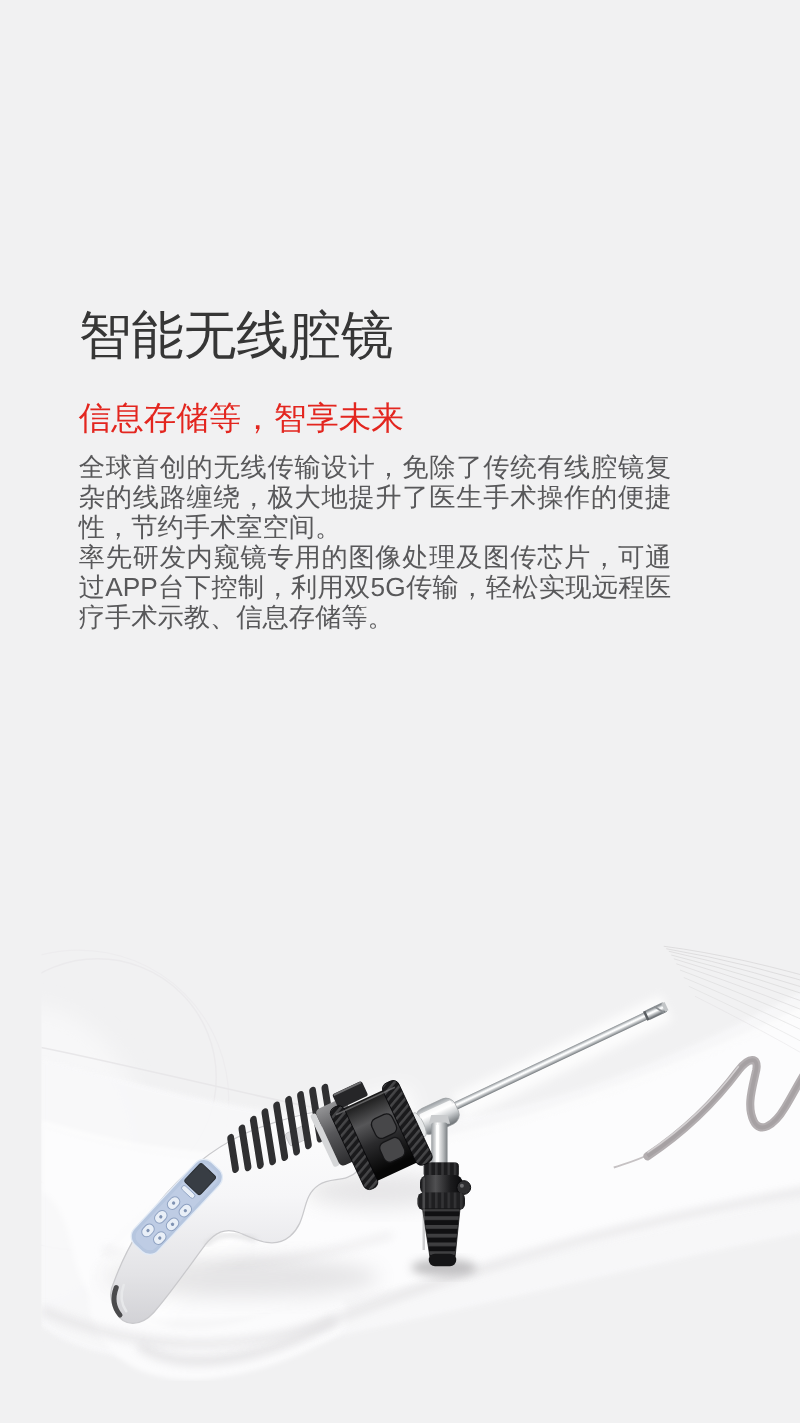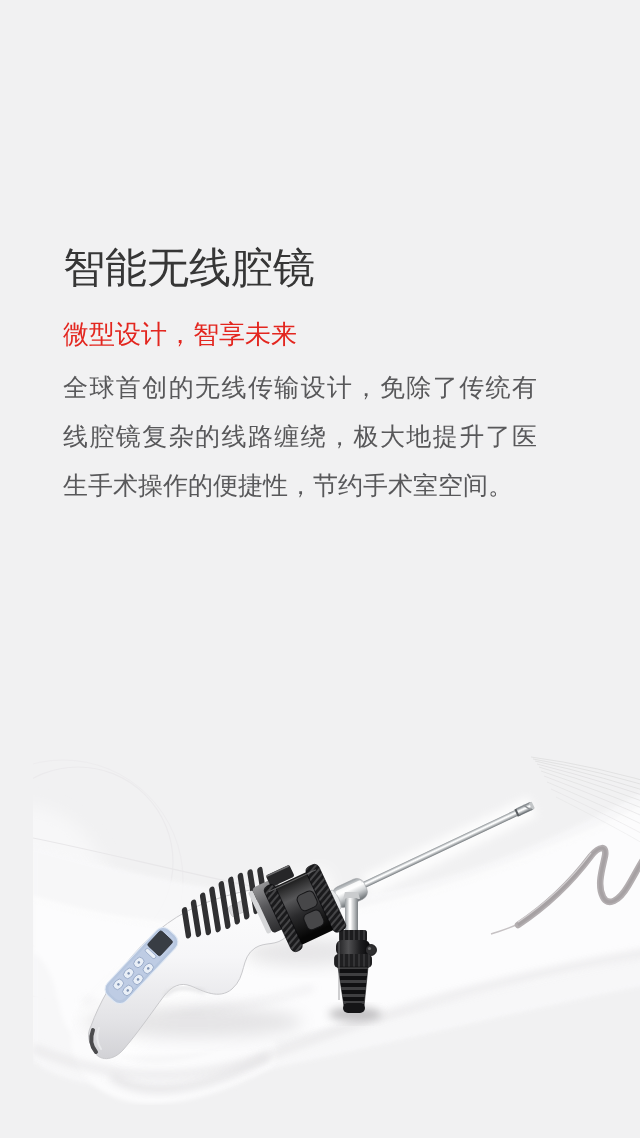--- a/index.html
+++ b/index.html
@@ -8,39 +8,40 @@
   html,body{margin:0;padding:0;}
   body{
     width:640px;height:1138px;background:var(--background);
     font-family:"Liberation Sans","DejaVu Sans",sans-serif;overflow:hidden;
   }
   .page{position:relative;width:640px;height:1138px;background:var(--background);overflow:hidden;margin-left:33px;}
   .content{position:absolute;left:30px;top:243px;width:474px;z-index:2;}
   .page-title{margin:0;font-size:42px;line-height:1.2;font-weight:500;color:var(--title-color);}
   .feature h2{margin:16px 0 12px;font-size:26px;line-height:1.2;font-weight:400;color:var(--accent);}
   .feature.first h2{margin-top:26px;}
-  .feature p{margin:0;font-size:25px;line-height:49px;color:var(--body-color);text-align:justify;}
+  .feature p{margin:0;font-size:21px;line-height:24px;color:var(--body-color);text-align:justify;}
   .hero{position:absolute;left:0;top:0;margin:0;width:640px;height:1138px;z-index:1;}
   .hero svg{display:block;}
 </style>
 </head>
 <body>
 
 <div class="page">
 
   <main class="content">
     <h1 class="page-title">智能无线腔镜</h1>
 
     <section class="feature first">
-      <h2>微型设计，智享未来</h2>
+      <h2>信息存储等，智享未来</h2>
       <p>全球首创的无线传输设计，免除了传统有线腔镜复杂的线路缠绕，极大地提升了医生手术操作的便捷性，节约手术室空间。</p>
     </section>
 
 
     <section class="feature">
+      <p>率先研发内窥镜专用的图像处理及图传芯片，可通过APP台下控制，利用双5G传输，轻松实现远程医疗手术示教、信息存储等。</p>
     </section>
   </main>
 
   <figure class="hero" aria-label="智能无线腔镜产品图">
     <svg width="640" height="1138" viewBox="0 0 640 1138" xmlns="http://www.w3.org/2000/svg">
       <defs>
         <filter id="b2" x="-20%" y="-20%" width="140%" height="140%">
             <feGaussianBlur stdDeviation="2"></feGaussianBlur>
           </filter>
         <filter id="b4" x="-30%" y="-30%" width="160%" height="160%">

